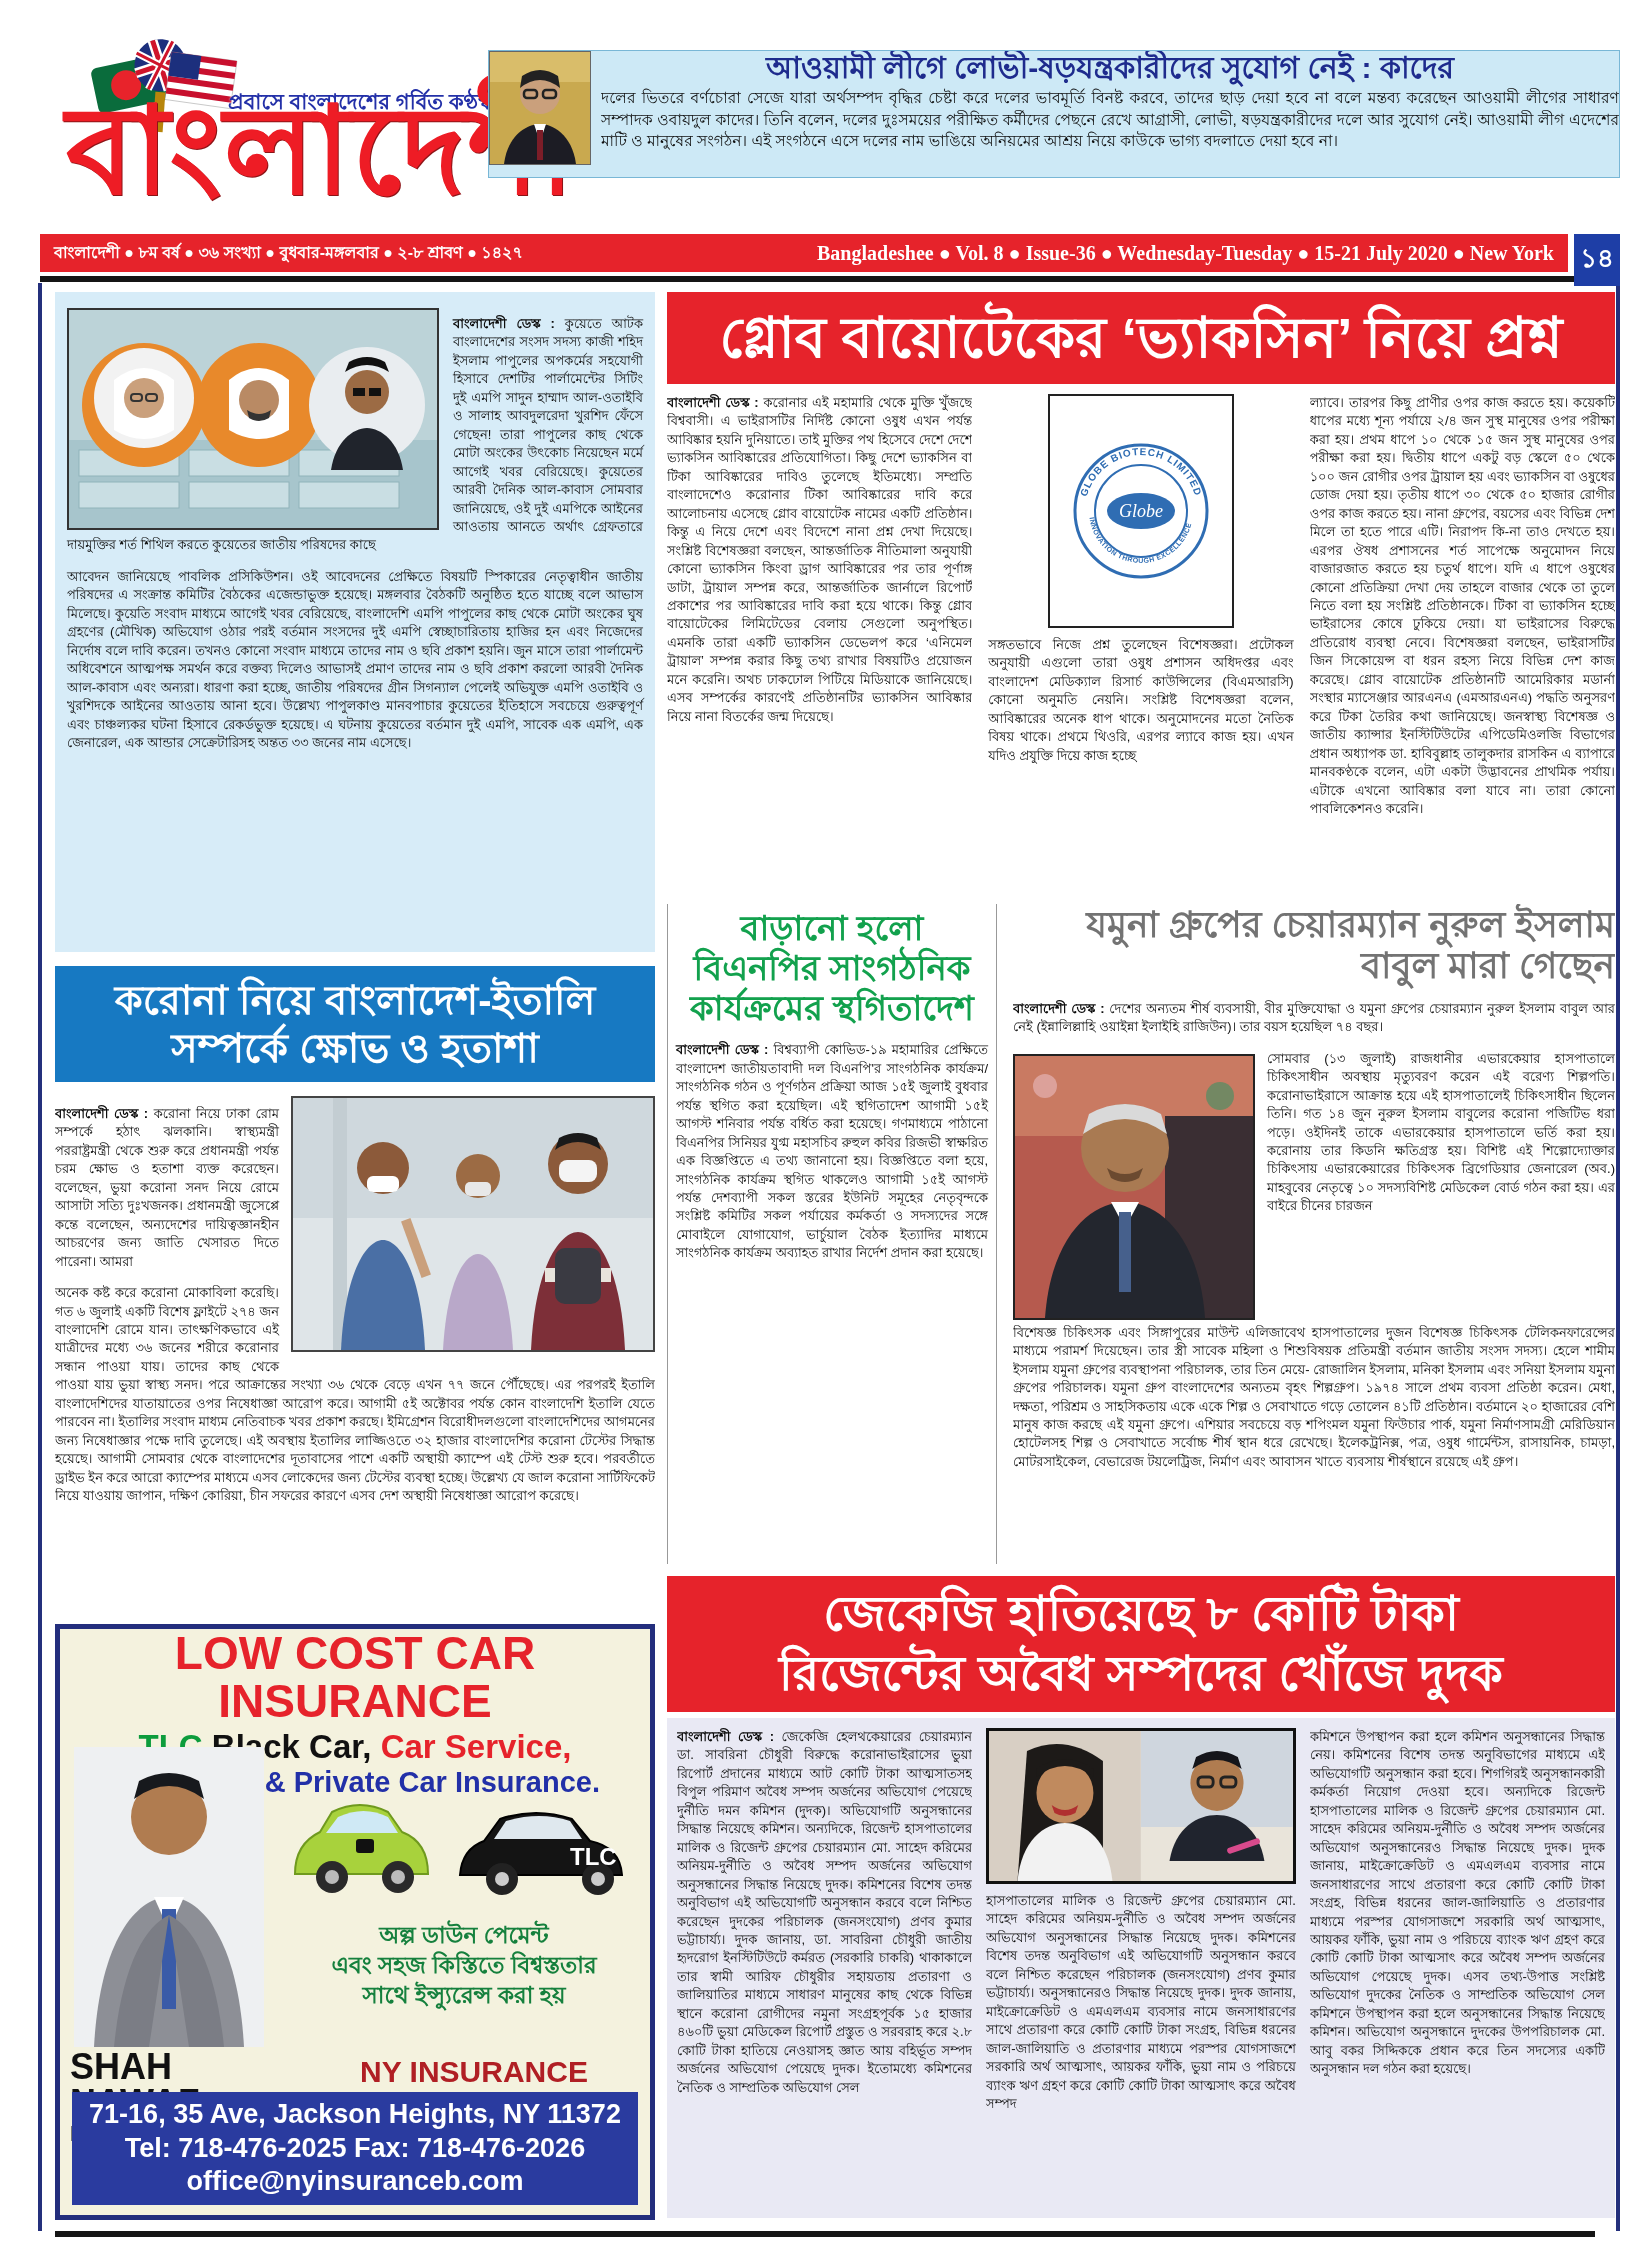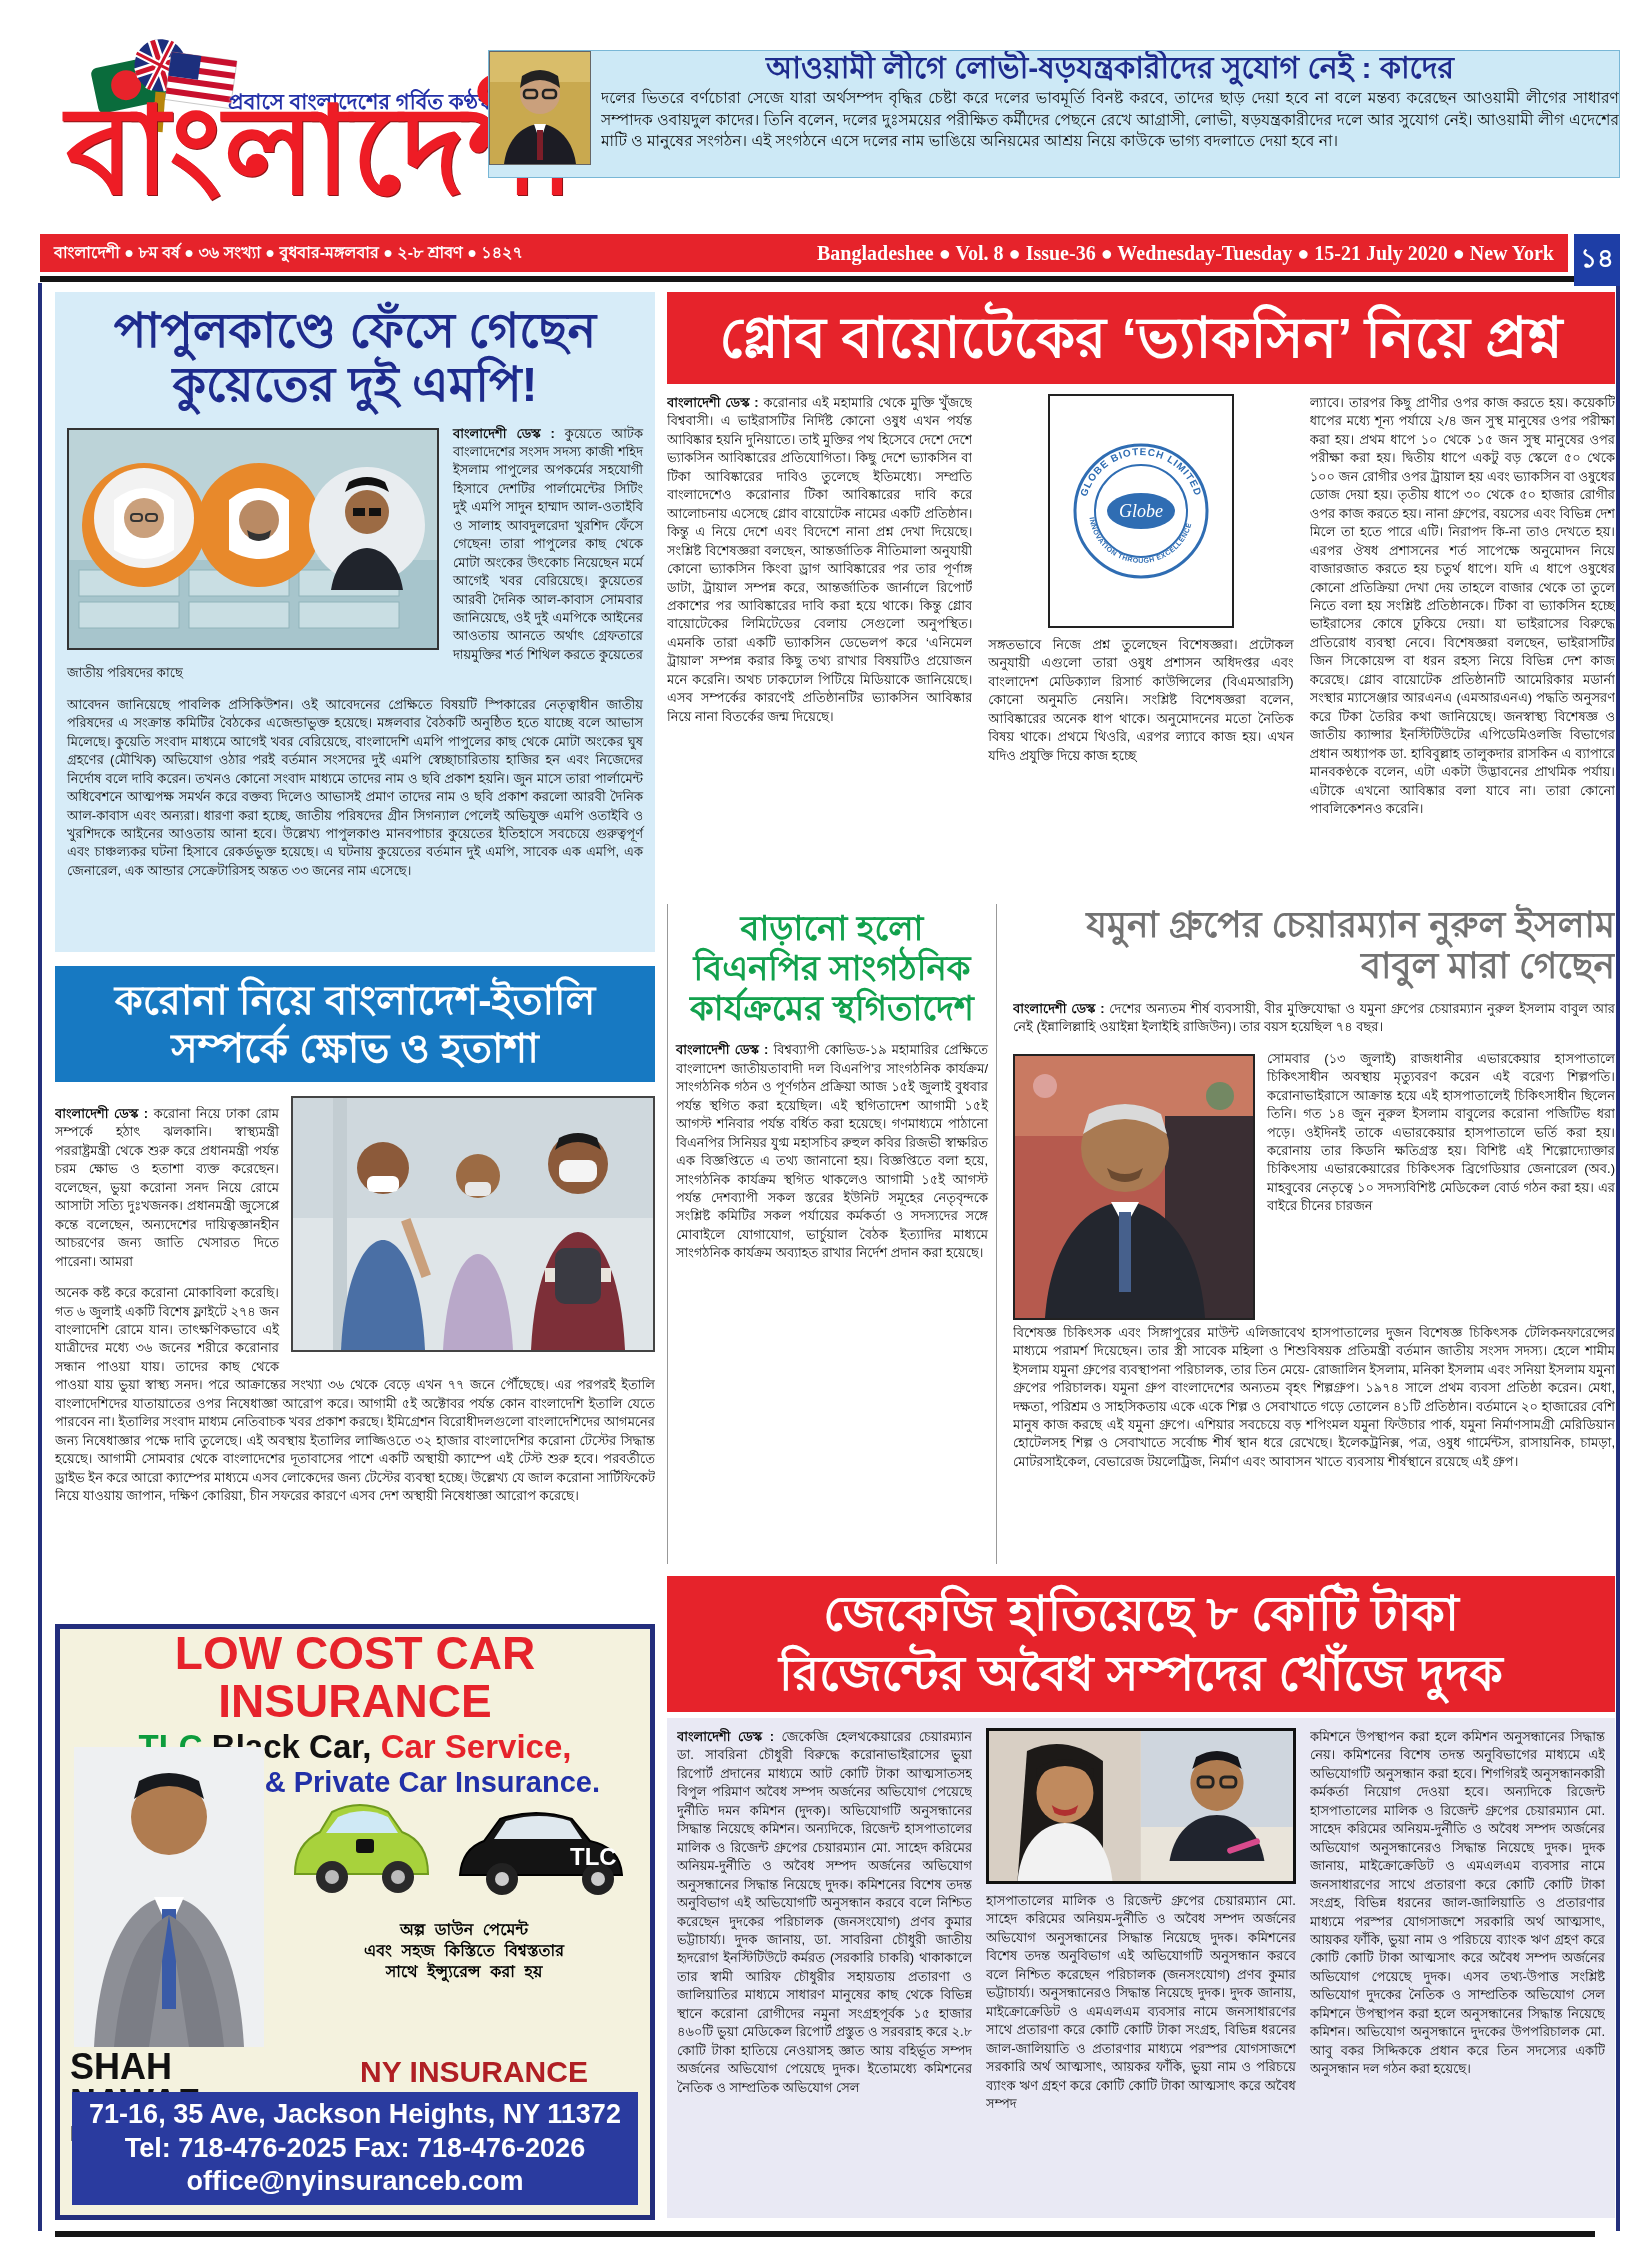--- a/index.html
+++ b/index.html
@@ -57,21 +57,21 @@
   
   .ad{position:absolute;left:0;top:1332px;width:600px;height:596px;background:#f4f2de;
       border:5px solid #232e7d;box-sizing:border-box;overflow:hidden;text-align:center;}
   .ad .t1{color:#e6232b;font-size:46px;font-weight:bold;letter-spacing:0;line-height:1.05;margin-top:0;
           font-stretch:condensed;}
   .ad .t2{font-size:33px;font-weight:bold;margin-top:2px;}
   .ad .t3{font-size:29px;font-weight:bold;}
   .g{color:#0c9c3c}.k{color:#111}.r{color:#e6232b}.b{color:#2230a8}
   .ad-man{position:absolute;left:14px;top:118px;width:190px;height:300px;}
   .ad-cars{position:absolute;left:220px;top:150px;width:366px;height:130px;}
-  .ad-bn{position:absolute;left:220px;top:292px;width:368px;font-size:16px;font-weight:bold;color:#000000;line-height:1.3;font-family:Liberation Mono, monospace;}
+  .ad-bn{position:absolute;left:220px;top:292px;width:368px;font-size:23px;font-weight:bold;color:#15803d;line-height:1.3;}
   .ad-name{position:absolute;left:10px;top:420px;width:230px;text-align:left;}
   .ad-name .nm{font-size:36px;font-weight:bold;line-height:1;}
   .ad-name .rl{font-size:22px;font-weight:bold;}
   .ad-co{position:absolute;left:238px;top:428px;width:352px;color:#b01f24;font-size:30px;font-weight:bold;
          line-height:1;font-stretch:condensed;}
   .ad-addr{position:absolute;left:12px;bottom:10px;right:12px;background:#2a3b9f;color:#fff;
            font-size:27px;font-weight:bold;line-height:1.25;padding:6px 4px;}
 
   
   .artC{position:absolute;left:0;top:0;right:0;height:600px;overflow:hidden;}
@@ -169,21 +169,20 @@
     <span class="bn">বাংলাদেশী ● ৮ম বর্ষ ● ৩৬ সংখ্যা ● বুধবার-মঙ্গলবার ● ২-৮ শ্রাবণ ● ১৪২৭</span>
     <span class="en">Bangladeshee ● Vol. 8 ● Issue-36 ● Wednesday-Tuesday ● 15-21 July 2020 ● New York</span>
   </div>
   <div class="pagenum">১৪</div>
 
   <div class="main">
 
     <div class="leftcol">
 
       <div class="artA">
-        <h1>পাপুলকাণ্ডে ফেঁসে গেছেন কুয়েতের দুই এমপি!</h1>
         <span class="photoA">
           <svg width="368" height="218" viewBox="0 0 368 218">
             <rect width="368" height="218" fill="#bcd3d8"></rect>
             <g opacity="0.7">
               <rect x="0" y="130" width="368" height="88" fill="#9fc0c8"></rect>
               <rect x="10" y="140" width="100" height="26" fill="#cfe4e8" stroke="#7fa6ae"></rect>
               <rect x="120" y="140" width="100" height="26" fill="#cfe4e8" stroke="#7fa6ae"></rect>
               <rect x="230" y="140" width="100" height="26" fill="#cfe4e8" stroke="#7fa6ae"></rect>
               <rect x="10" y="172" width="100" height="26" fill="#cfe4e8" stroke="#7fa6ae"></rect>
               <rect x="120" y="172" width="100" height="26" fill="#cfe4e8" stroke="#7fa6ae"></rect>

